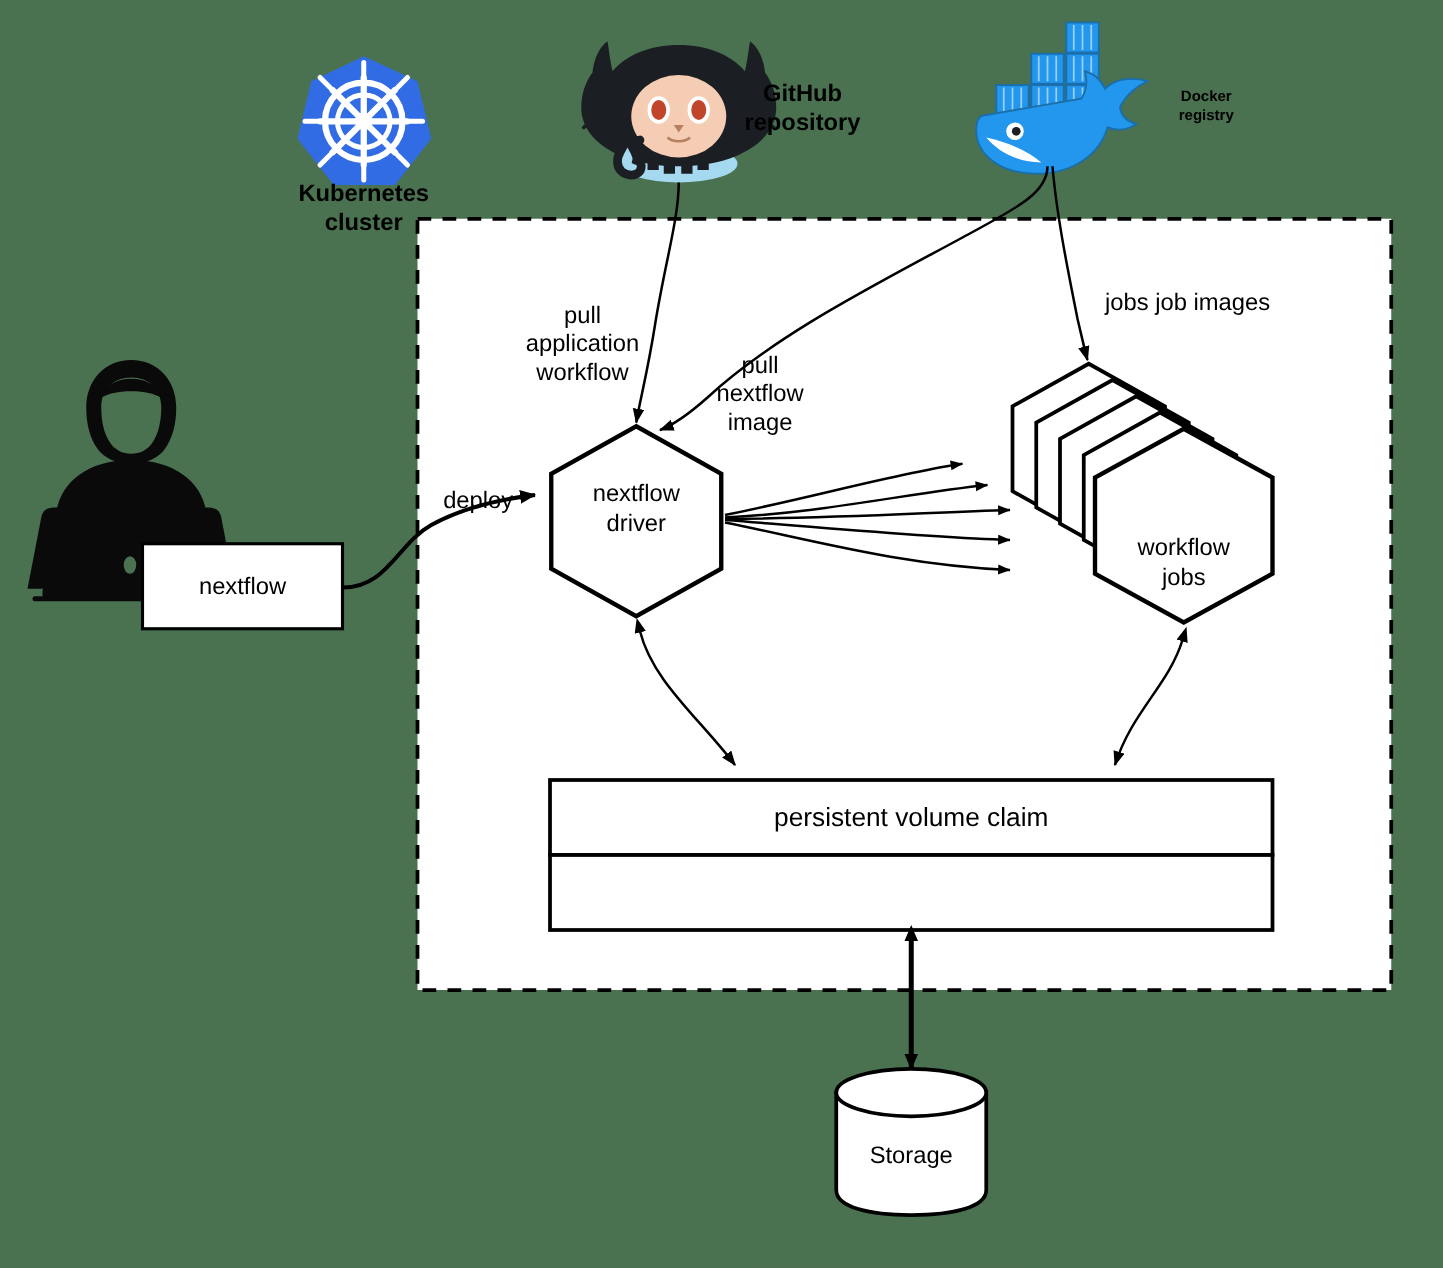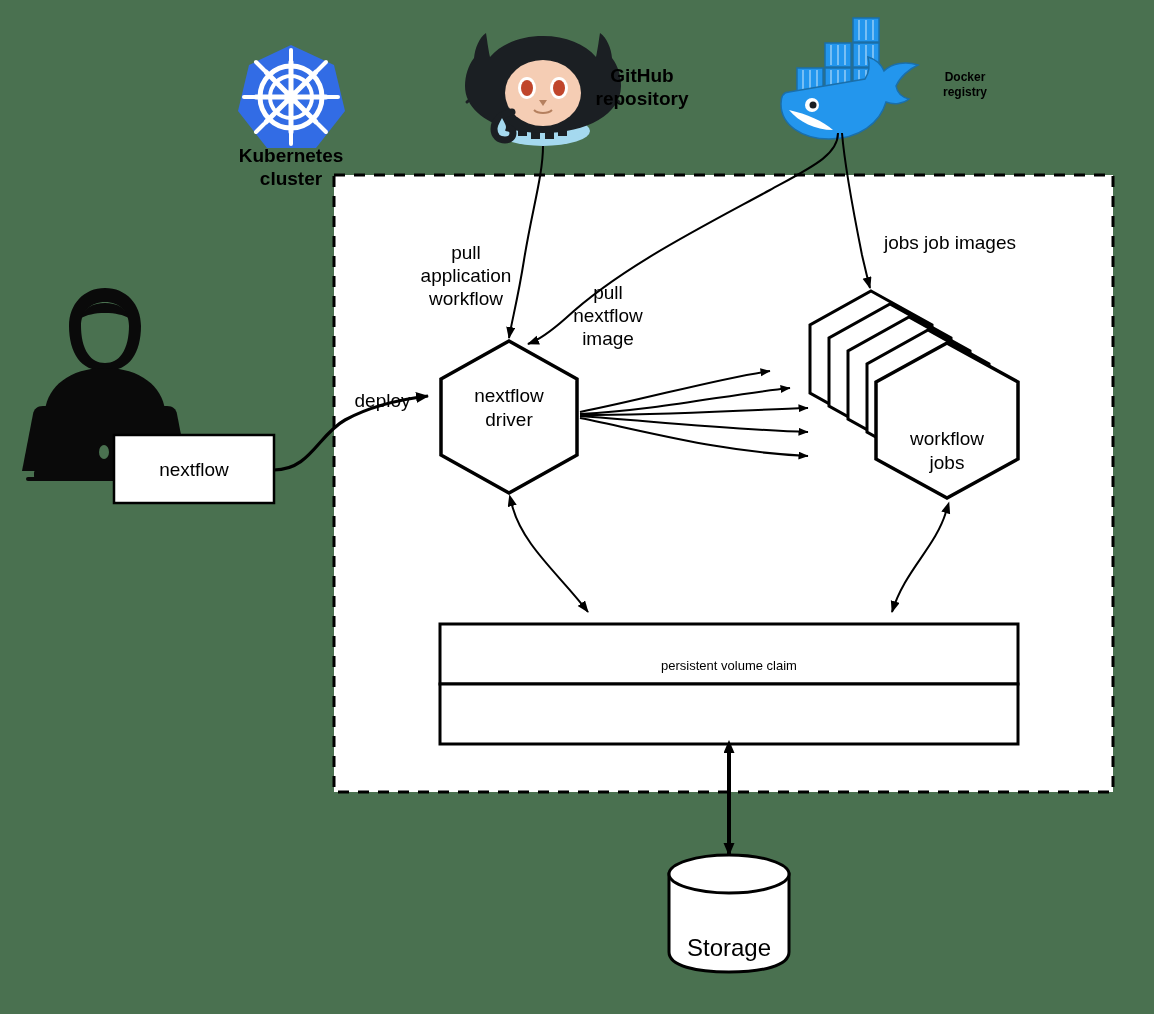--- a/index.html
+++ b/index.html
@@ -276,18 +276,18 @@
 image</div>
 
   <div class="lbl" style="left:880px; top:231px; width:140px; font-size:19px;">jobs job images</div>
 
   <div class="node-text" style="left:441px; top:384px; width:136px; font-size:19px;">nextflow
 driver</div>
 
   <div class="node-text" style="left:879px; top:427px; width:136px; font-size:19px;">workflow
 jobs</div>
 
-  <div class="node-text" style="left:440px; top:642px; width:578px; font-size:13px;margin-top:16px;">persistent volume claim</div>
-
-
-  <div class="node-text" style="left:669px; top:913px; width:120px; font-size:24px;margin-top:20px;">Storage</div>
+  <div class="node-text" style="left:440px; top:642px; width:578px; font-size:21px;">persistent volume claim</div>
+
+
+  <div class="node-text" style="left:669px; top:913px; width:120px; font-size:19px;">Storage</div>
 
 </div>
 
 </body></html>

